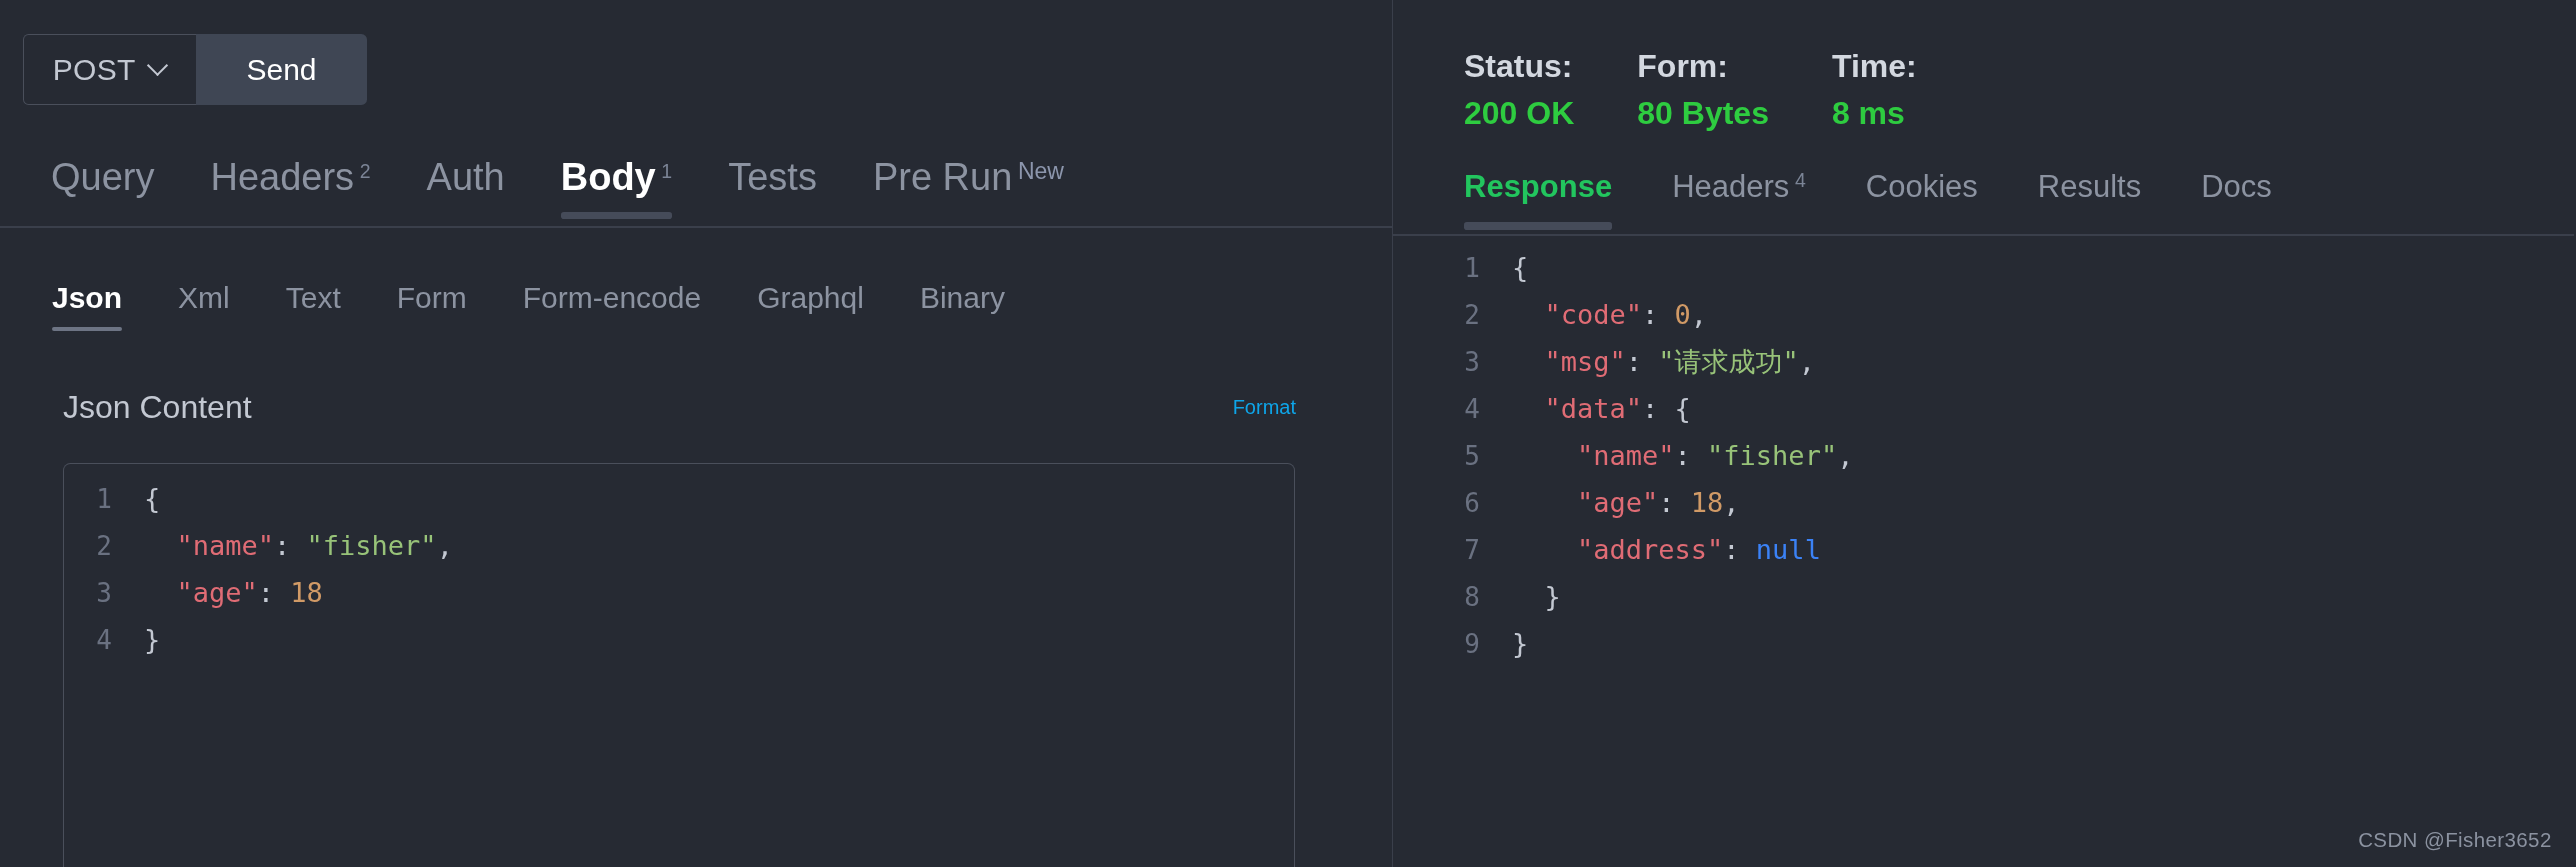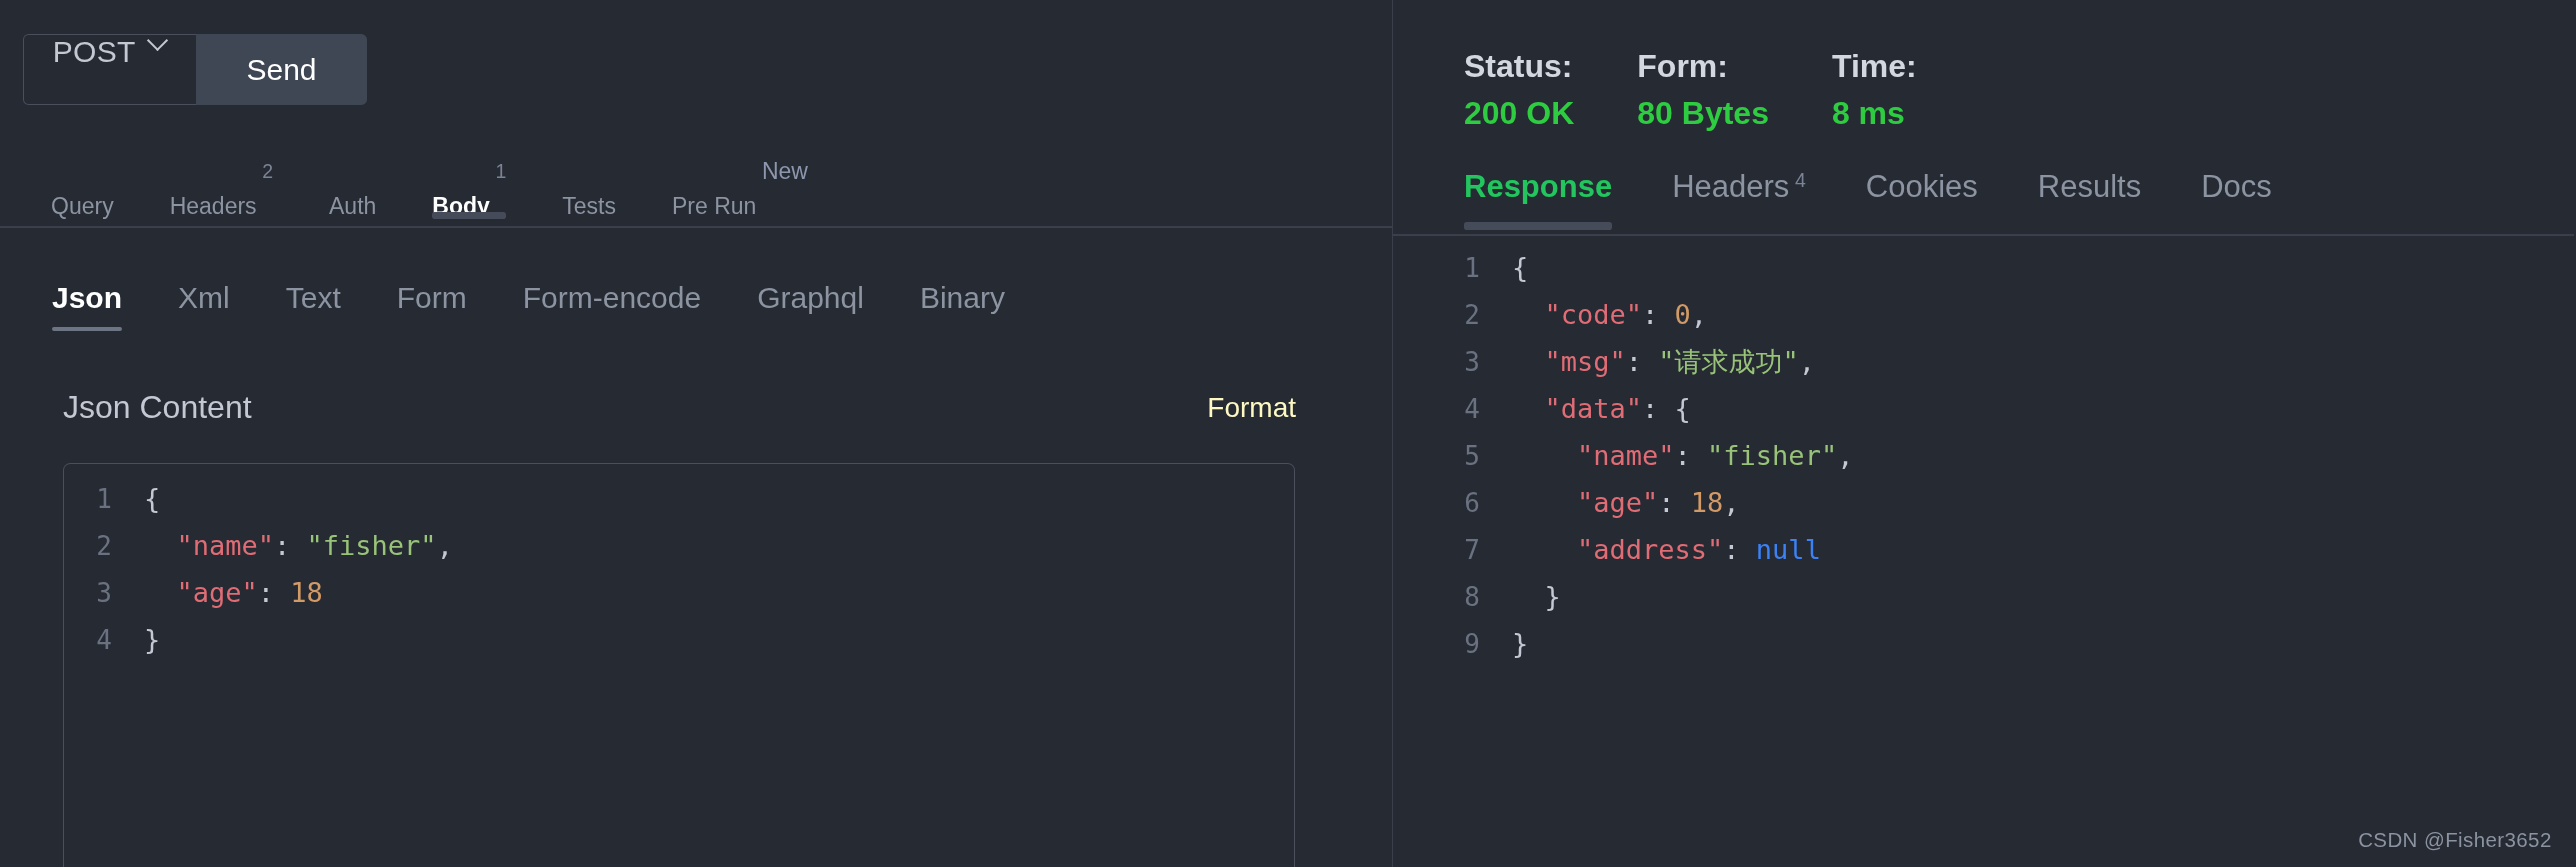--- a/index.html
+++ b/index.html
@@ -40,20 +40,21 @@
     align-items: stretch;
   }
 
   .method-select {
     width: 173px;
     height: 71px;
     border: 0.9px solid #4a4f5b;
     border-right: none;
     border-radius: 5.6px 0 0 5.6px;
     display: flex;
+    align-items: center;
     justify-content: center;
     gap: 13px;
     background: #262a33;
     cursor: pointer;
   }
   .method-label {
     font-size: 30px;
     color: #c3c8d2;
     letter-spacing: 0.3px;
   }
@@ -113,24 +114,23 @@
   .tab {
     position: relative;
     height: 76px;
     padding: 9.3px 28px 0 28px;
     display: flex;
     align-items: flex-start;
     cursor: pointer;
     white-space: nowrap;
   }
   .tab-label {
-    font-size: 23px;
+    font-size: 38px;
     color: #8c93a1;
     line-height: 39px;
-    margin-top: 29px;
   }
   .tab.active .tab-label {
     color: #ffffff;
     font-weight: bold;
   }
   .tab-sup {
     font-size: 19.5px;
     color: #7b8496;
     line-height: 22.3px;
     margin-left: 5.6px;
@@ -197,22 +197,22 @@
     width: 1233px;
     display: flex;
     align-items: center;
     justify-content: space-between;
   }
   .content-title {
     font-size: 32px;
     color: #c3c8d2;
   }
   .format-button {
-    font-size: 28px;
-    color: #fef9c3;
+    font-size: 20px;
+    color: #0ea5e9;
     cursor: pointer;
     background: none;
     border: none;
     font-family: "Liberation Sans", sans-serif;
   }
 
   
   .editor {
     position: absolute;
     left: 63px;

